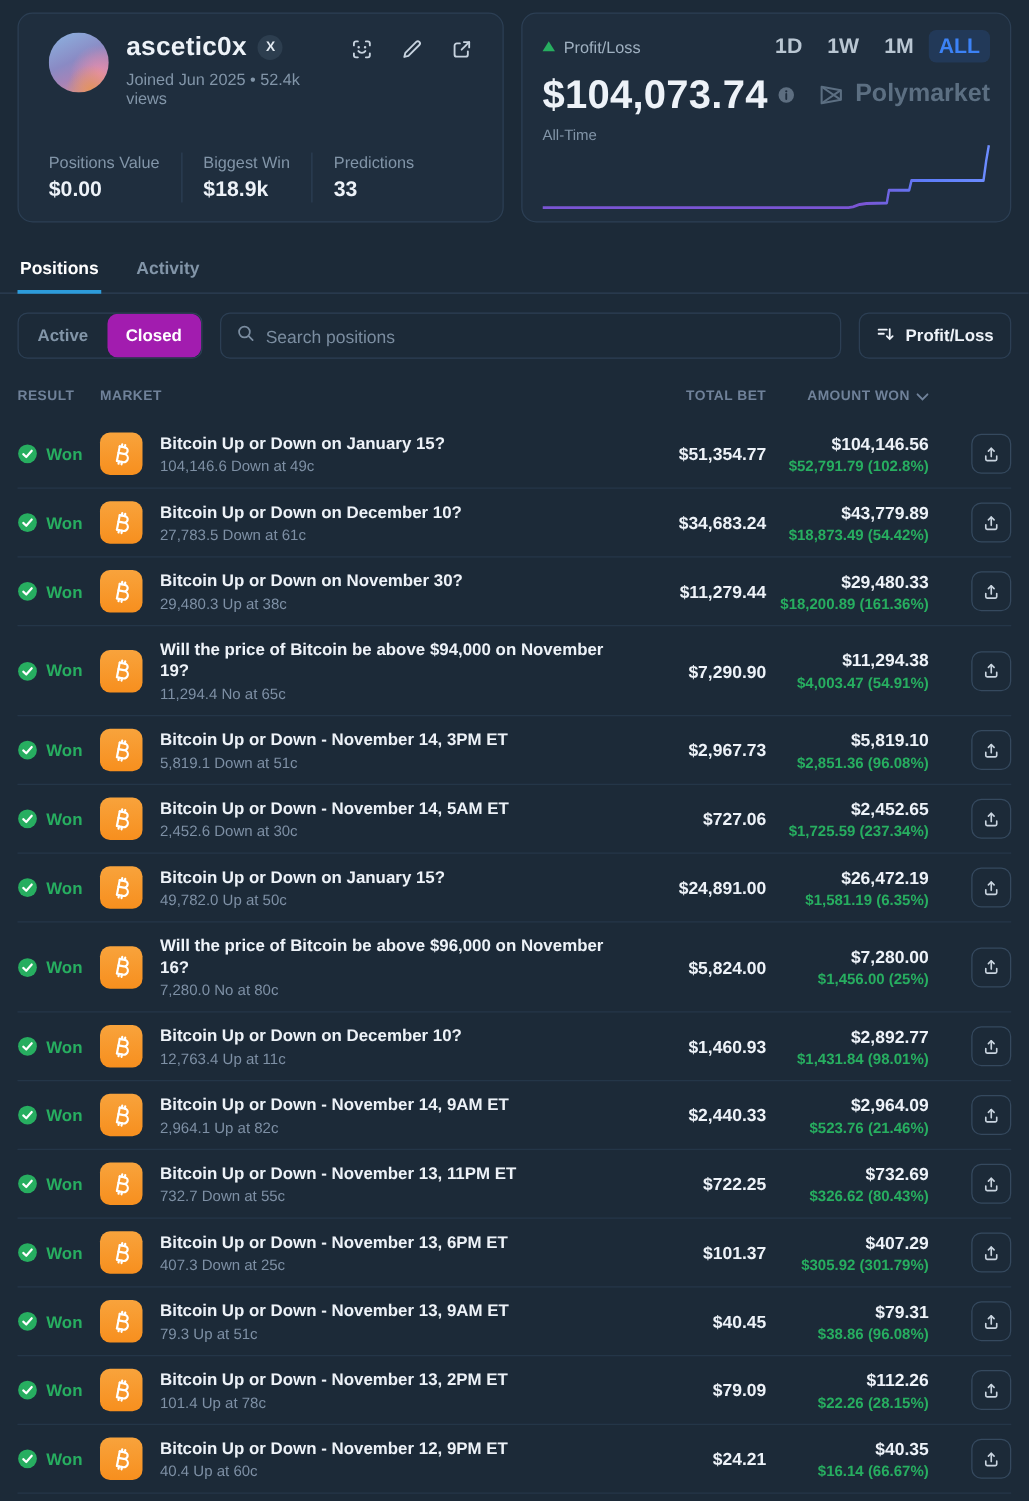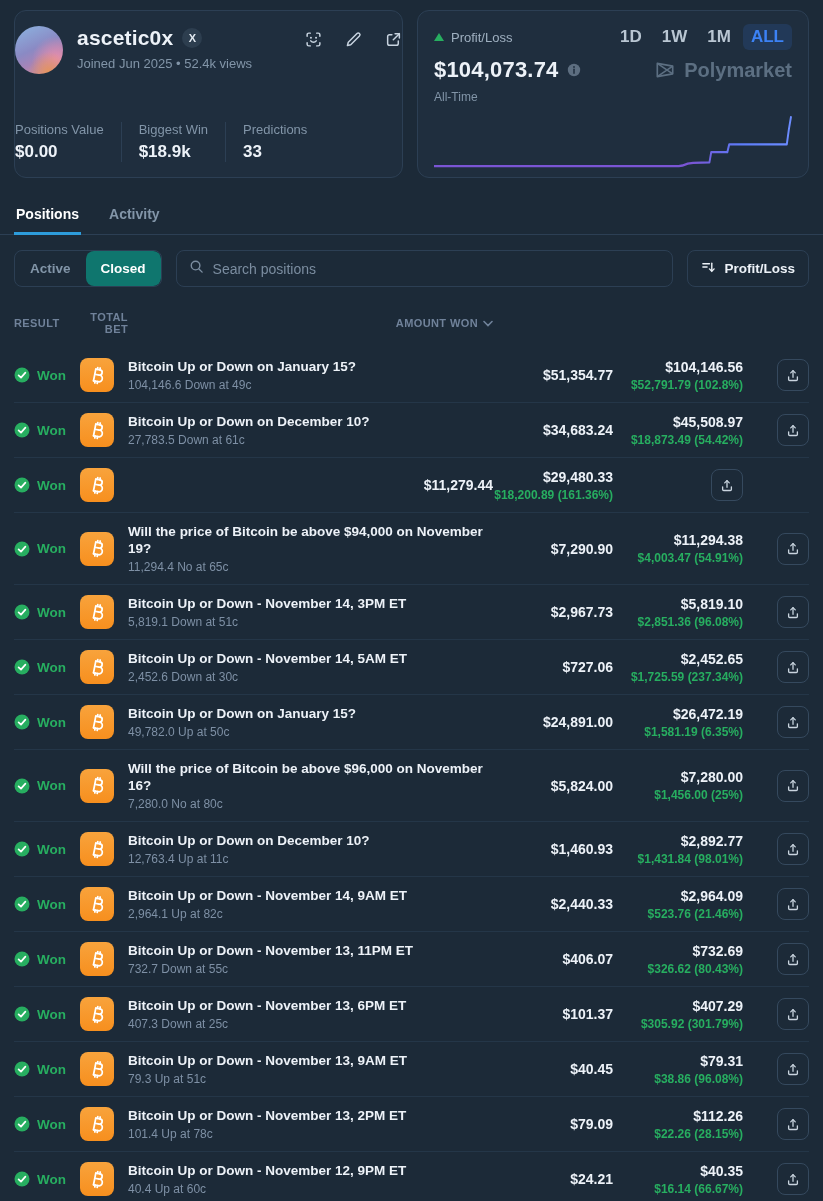--- a/index.html
+++ b/index.html
@@ -8,21 +8,21 @@
     --green:#27ae60; --blue:#2d9cdb; --pill-blue:#3c82f6;
     --orange1:#f8a33c; --orange2:#f78f1e; --watermark:#5c6f82;
   }
   *{box-sizing:border-box;margin:0;padding:0;}
   body{
     width:823px;height:1201px;overflow:hidden;background:var(--bg);
     color:var(--text1);font-family:"Liberation Sans",sans-serif;
   }
   .top{display:flex;gap:14px;padding:10px 14px 0;}
   .card{background:var(--card);border:1px solid var(--border);border-radius:12px;height:168px;}
-  .profile-card{width:389px;padding:15px 0;display:flex;flex-direction:column;justify-content:space-between;}
+  .profile-card{width:389px;padding:15px 24px;display:flex;flex-direction:column;justify-content:space-between;}
   .profile-head{display:flex;align-items:flex-start;gap:14px;}
   .avatar{width:48px;height:48px;border-radius:50%;flex:none;
     background:radial-gradient(circle at 70% 95%, #e2945f 0%, rgba(0,0,0,0) 35%),
                radial-gradient(circle at 85% 70%, #e68fae 0%, rgba(0,0,0,0) 45%),
                linear-gradient(155deg,#8cb0de 5%,#8a8ac4 45%,#a584b8 65%,#c98aa0 85%,#d29070 100%);}
   .name-row{display:flex;align-items:center;gap:9px;}
   .username{font-size:21px;font-weight:bold;letter-spacing:.2px;}
   .x-badge{width:20px;height:20px;border-radius:50%;background:#2d3e4f;color:#e3eaf1;
     font-size:11px;font-weight:bold;display:flex;align-items:center;justify-content:center;cursor:pointer;}
   .joined{font-size:13px;color:var(--text2);margin-top:6px;}
@@ -34,33 +34,33 @@
   .stat-label{font-size:13px;color:var(--text2);}
   .stat-value{font-size:17px;font-weight:bold;margin-top:5px;}
   .pnl-card{flex:1;padding:13px 16px;position:relative;}
   .pnl-top{display:flex;align-items:center;}
   .pnl-label{display:flex;align-items:center;gap:7px;font-size:13px;color:#9fb0c0;}
   .tri-up{width:0;height:0;border-left:5px solid transparent;border-right:5px solid transparent;border-bottom:8px solid var(--green);}
   .ranges{margin-left:auto;display:flex;gap:4px;}
   .range{font-size:17px;font-weight:bold;color:#b9c6d2;padding:3px 8px;border-radius:6px;cursor:pointer;}
   .range.active{color:var(--pill-blue);background:rgba(60,130,246,.14);}
   .pnl-value-row{display:flex;align-items:center;margin-top:7px;}
-  .pnl-value{font-size:22px;font-weight:bold;letter-spacing:.2px;}
+  .pnl-value{font-size:32px;font-weight:bold;letter-spacing:.2px;}
   .info-icon{margin-left:8px;color:#76879a;display:flex;}
   .brand{margin-left:auto;display:flex;align-items:center;gap:8px;color:var(--watermark);font-size:20px;font-weight:bold;}
   .pnl-period{font-size:12px;color:var(--text2);margin-top:7px;}
   .chart{position:absolute;left:16px;right:14px;bottom:8px;height:58px;}
   .chart svg{width:100%;height:100%;}
   .tabs{display:flex;gap:26px;padding:0 14px;margin-top:22px;border-bottom:1px solid var(--border);}
   .tab{font-size:14px;font-weight:bold;color:var(--text2);padding:6px 2px 10px;border-bottom:3px solid transparent;margin-bottom:-1px;cursor:pointer;}
   .tab.active{color:#fff;border-bottom-color:var(--blue);}
   .filters{display:flex;gap:14px;padding:0 14px;margin-top:15px;height:37px;}
   .toggle{display:flex;border:1px solid var(--border);border-radius:8px;overflow:hidden;flex:none;}
   .toggle-btn{padding:0 15px;display:flex;align-items:center;font-size:13.5px;font-weight:bold;color:var(--text2);cursor:pointer;}
-  .toggle-btn.selected{background:#0f766e;color:#fff;border-radius:8px;}
+  .toggle-btn.selected{background:#a21caf;color:#fff;border-radius:8px;}
   .search{flex:1;display:flex;align-items:center;gap:9px;border:1px solid var(--border);border-radius:8px;padding:0 12px;color:#7b8da0;}
   .search input{flex:1;background:none;border:none;outline:none;color:#e3eaf1;font-size:14px;}
   .search input::placeholder{color:#7b8da0;}
   .sort-btn{display:flex;align-items:center;gap:8px;border:1px solid var(--border);border-radius:8px;padding:0 13px;font-size:13.5px;font-weight:bold;color:var(--text1);cursor:pointer;flex:none;}
   .table{padding:0 14px;margin-top:24px;}
   .thead,.row{display:grid;grid-template-columns:66px 48px 1fr 120px 130px 66px;align-items:center;}
   .thead{font-size:11px;color:var(--muted);letter-spacing:.4px;padding-bottom:13px;font-weight:bold;}
   .th-market{grid-column:2/4;}
   .th-right{text-align:right;}
   .th-amount{display:flex;justify-content:flex-end;align-items:center;gap:5px;cursor:pointer;}
@@ -213,20 +213,21 @@
           <path d="M9 9 l2.5 2.5 L14 9"></path>
       </svg>
     </span>
     <span>Profit/Loss</span>
   </div>
 </div>
 
 <div class="table">
   <div class="thead">
     <div>RESULT</div>
+    <div class="th-market">MARKET</div>
     <div class="th-right">TOTAL BET</div>
     <div class="th-amount">
       <span>AMOUNT WON</span>
       <svg width="10" height="7" viewBox="0 0 10 7" fill="none" stroke="#70829a" stroke-width="1.6" stroke-linecap="round">
         <path d="M1 1.5 L5 5.5 L9 1.5"></path>
       </svg>
     </div>
     <div></div>
   </div>
   <div id="rows">
@@ -287,21 +288,21 @@
           </g>
         </svg>
       </div>
     </div>
     <div>
       <div class="market-title">Bitcoin Up or Down on December 10?</div>
       <div class="market-sub">27,783.5 Down at 61c</div>
     </div>
     <div class="bet">$34,683.24</div>
     <div class="won-cell">
-      <span class="won-main">$45,508.97</span>
+      <span class="won-main">$43,779.89</span>
       <span class="won-profit">$18,873.49 (54.42%)</span>
     </div>
     <div class="share-cell">
       <button class="share-btn">
         <svg width="14" height="15" viewBox="0 0 16 16" fill="none" stroke="currentColor" stroke-width="1.5" stroke-linecap="round" stroke-linejoin="round">
           <path d="M3 9.5 v3 a1.2 1.2 0 0 0 1.2 1.2 h7.6 A1.2 1.2 0 0 0 13 12.5 v-3"></path>
           <path d="M8 2.5 V10"></path>
               <path d="M5.4 5 L8 2.4 L10.6 5"></path>
         </svg>
       </button>
@@ -319,20 +320,24 @@
     <div>
       <div class="coin">
         <svg width="21" height="21" viewBox="0 0 24 24" style="transform:rotate(11deg)">
           <g stroke="#fff" stroke-width="2" fill="none" stroke-linecap="round" stroke-linejoin="round">
             <path d="M8.7 5.2 V18.8"></path>
             <path d="M8.7 5.2 h4.9 a3 3 0 0 1 0 6 H8.7 M8.7 11.2 h5.6 a3.3 3.3 0 0 1 0 7.6 H8.7"></path>
             <path d="M10.6 3 V5.2 M13.4 3 V5.2 M10.6 18.8 V21 M13.4 18.8 V21"></path>
           </g>
         </svg>
       </div>
+    </div>
+    <div>
+      <div class="market-title">Bitcoin Up or Down on November 30?</div>
+      <div class="market-sub">29,480.3 Up at 38c</div>
     </div>
     <div class="bet">$11,279.44</div>
     <div class="won-cell">
       <span class="won-main">$29,480.33</span>
       <span class="won-profit">$18,200.89 (161.36%)</span>
     </div>
     <div class="share-cell">
       <button class="share-btn">
         <svg width="14" height="15" viewBox="0 0 16 16" fill="none" stroke="currentColor" stroke-width="1.5" stroke-linecap="round" stroke-linejoin="round">
           <path d="M3 9.5 v3 a1.2 1.2 0 0 0 1.2 1.2 h7.6 A1.2 1.2 0 0 0 13 12.5 v-3"></path>
@@ -632,21 +637,21 @@
             <path d="M8.7 5.2 h4.9 a3 3 0 0 1 0 6 H8.7 M8.7 11.2 h5.6 a3.3 3.3 0 0 1 0 7.6 H8.7"></path>
             <path d="M10.6 3 V5.2 M13.4 3 V5.2 M10.6 18.8 V21 M13.4 18.8 V21"></path>
           </g>
         </svg>
       </div>
     </div>
     <div>
       <div class="market-title">Bitcoin Up or Down - November 13, 11PM ET</div>
       <div class="market-sub">732.7 Down at 55c</div>
     </div>
-    <div class="bet">$406.07</div>
+    <div class="bet">$722.25</div>
     <div class="won-cell">
       <span class="won-main">$732.69</span>
       <span class="won-profit">$326.62 (80.43%)</span>
     </div>
     <div class="share-cell">
       <button class="share-btn">
         <svg width="14" height="15" viewBox="0 0 16 16" fill="none" stroke="currentColor" stroke-width="1.5" stroke-linecap="round" stroke-linejoin="round">
           <path d="M3 9.5 v3 a1.2 1.2 0 0 0 1.2 1.2 h7.6 A1.2 1.2 0 0 0 13 12.5 v-3"></path>
           <path d="M8 2.5 V10"></path>
               <path d="M5.4 5 L8 2.4 L10.6 5"></path>

